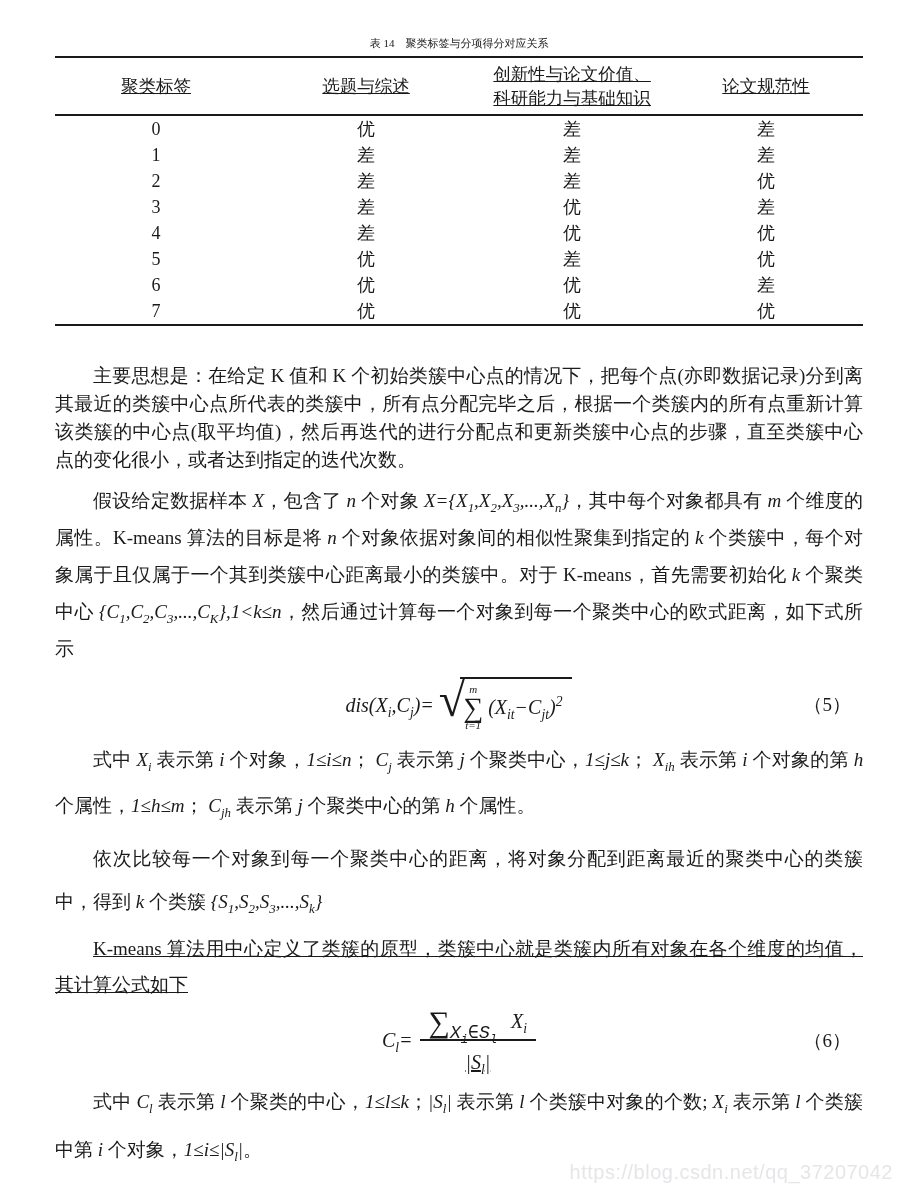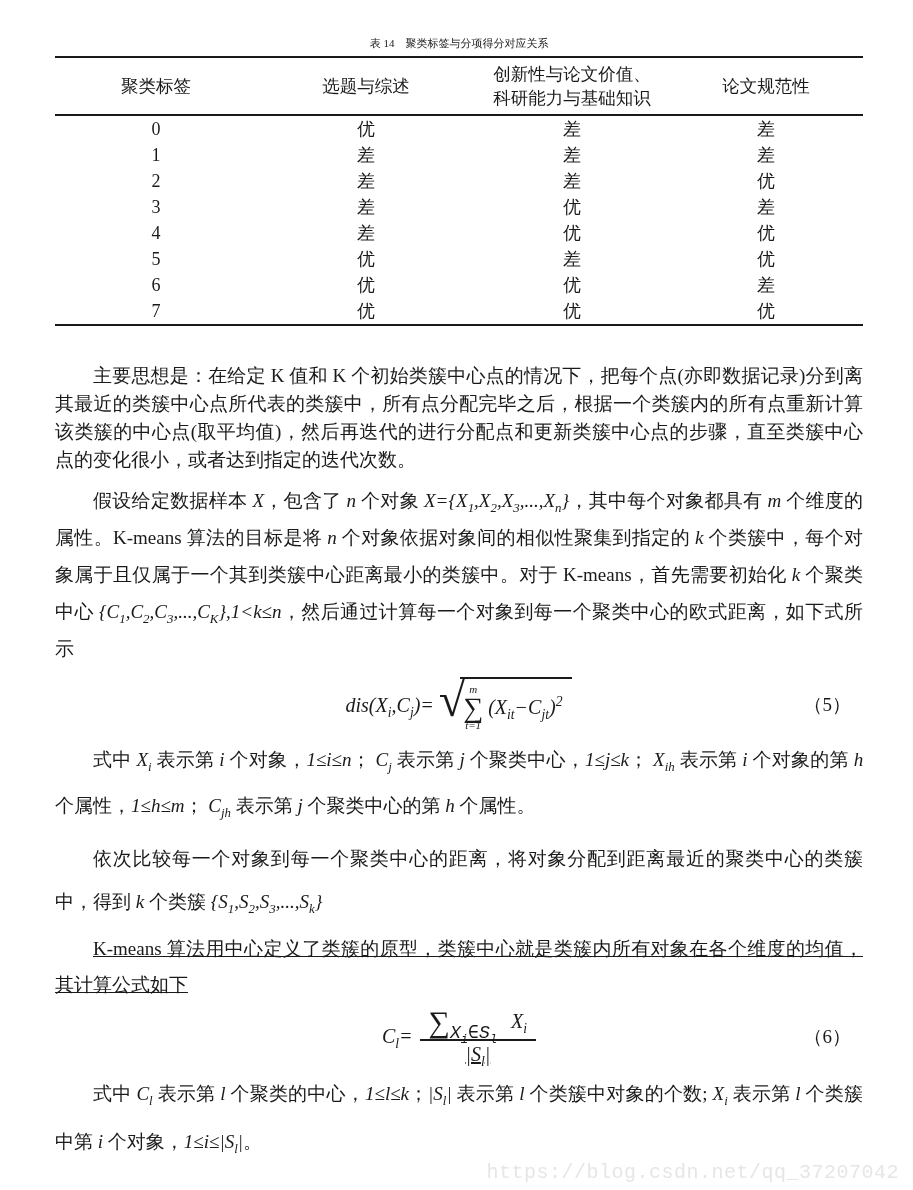--- a/index.html
+++ b/index.html
@@ -16,21 +16,21 @@
   .p3{margin-top:4px;line-height:46px;}
   .p4{margin-top:8px;line-height:43px;}
   .p5{margin-top:8px;line-height:36px;text-decoration:underline;}
   .p6{margin-top:4px;line-height:48px;}
   .m{font-style:italic;}
   .m sub,.m sup,sub,sup{line-height:0;font-size:68%;}
   
   .caption{margin-top:24px;text-align:center;font-size:11px;}
   table{width:100%;border-collapse:collapse;margin-top:5px;
         border-top:2.5px solid #1a1a1a;border-bottom:2.5px solid #1a1a1a;}
-  thead tr{border-bottom:2px solid #1a1a1a;}
+  thead tr{border-bottom:2px solid #1a1a1a;text-decoration:underline;}
   th{font-weight:normal;font-size:17.5px;padding:4px 0;line-height:24px;vertical-align:middle;}
   td{text-align:center;font-size:18px;height:26px;line-height:26px;padding:0;}
   
   .formula{position:relative;text-align:center;}
   .f5{margin-top:10px;margin-bottom:4px;}
   .f6{margin-top:4px;margin-bottom:2px;}
   .fwrap{display:inline-flex;align-items:center;font-size:20px;}
   .sqrt{display:inline-flex;align-items:flex-start;margin-left:5px;}
   .sqrt-sign{font-size:48px;line-height:1;font-style:normal;transform:translateY(-1px);}
   .sqrt-body{display:inline-flex;align-items:center;border-top:2px solid #1a1a1a;
@@ -39,24 +39,24 @@
   .lim .top{font-size:11px;}
   .lim .sigma{font-size:28px;line-height:.9;font-style:normal;}
   .lim .bot{font-size:11px;text-align:right;}
   .radicand{margin-left:5px;}
   .eqnum{position:absolute;right:12px;top:50%;transform:translateY(-50%);font-size:19px;}
   .frac{display:inline-flex;flex-direction:column;align-items:center;margin-left:7px;}
   .frac-num{display:inline-flex;align-items:flex-end;border-bottom:2px solid #1a1a1a;padding:0 9px 2px;}
   .bigsigma{font-size:30px;line-height:1;font-style:normal;}
   .sumsub{font-size:18px;transform:translateY(6px);display:inline-block;font-family:Liberation Mono, monospace;}
   .numvar{margin-left:14px;transform:translateY(-4px);display:inline-block;}
-  .frac-den{padding-top:2px;text-decoration:underline;}
+  .frac-den{padding-top:10px;text-decoration:underline;}
   
-  .watermark{position:absolute;right:14px;bottom:6px;
-    font-family:Liberation Mono, monospace;
+  .watermark{position:absolute;right:20px;bottom:6px;
+    font-family:Liberation Sans, sans-serif;
     font-size:20px;letter-spacing:.5px;}
 </style>
 </head>
 <body style="color: rgb(26, 26, 26);">
 
 <div class="page">
 
 
   <div class="caption">表 14　聚类标签与分项得分对应关系</div>
 

